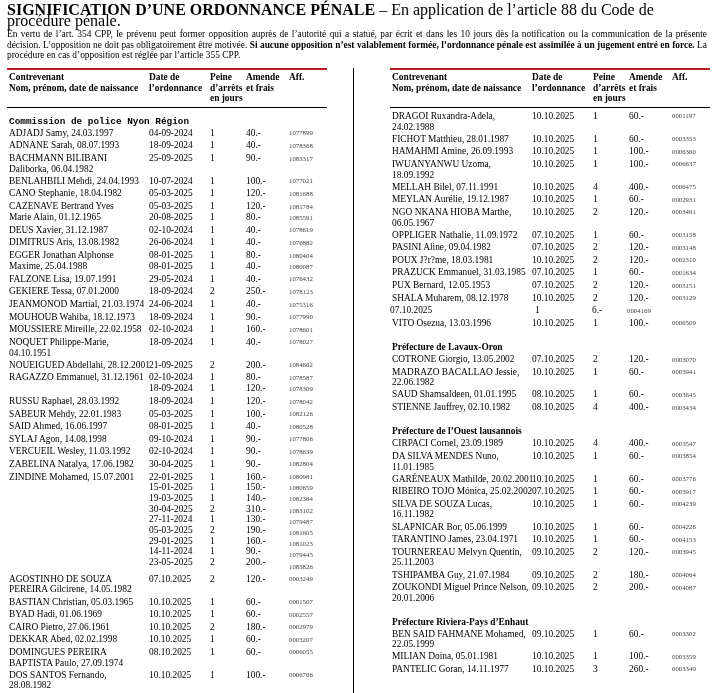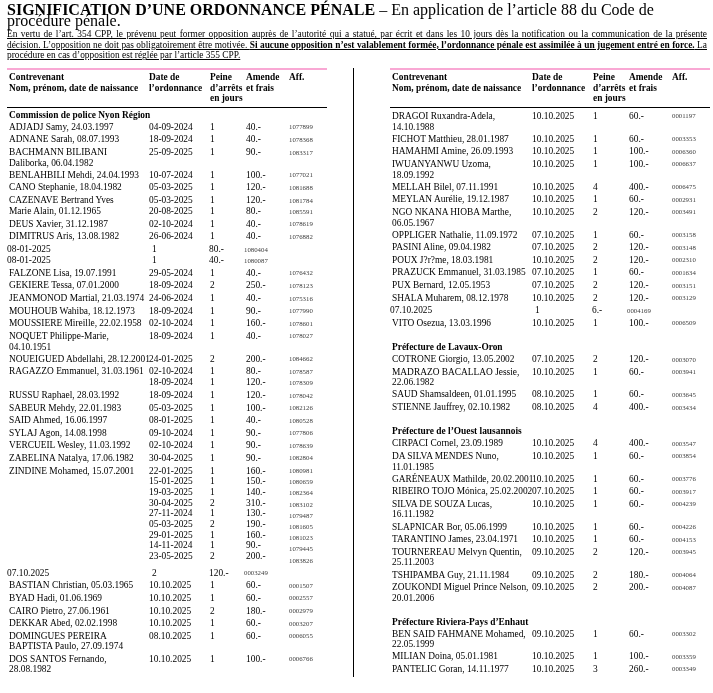--- a/index.html
+++ b/index.html
@@ -3,37 +3,37 @@
 <meta charset="utf-8">
 <style>
   html,body{margin:0;padding:0;}
   body{
     width:713px;height:693px;overflow:hidden;background:#fff;color:#000;
     font-family:"Liberation Serif", serif;
   }
   .page{padding:4px 6px 0 7px;}
   .doc-title-line{font-size:16px;line-height:11px;}
   .doc-title{font-weight:bold;}
-  .intro{font-size:9.4px;line-height:10.7px;text-align:justify;margin-top:3px;text-decoration:underline;}
+  .intro{font-size:9.4px;line-height:10.7px;text-align:justify;margin-top:3px;}
   .intro .bold{font-weight:bold;}
   .columns{display:flex;align-items:stretch;margin-top:7px;}
   .col{width:320px;flex:0 0 320px;}
   .divider{width:1px;flex:0 0 1px;background:#000;margin-left:26px;}
   .col-right{margin-left:36px;}
   .thead{
     display:grid;grid-template-columns:142px 58px 37px 45px 38px;
-    border-top:2px solid #f9a8d4;border-bottom:1.4px solid #000;
+    border-top:2px solid #b91c1c;border-bottom:1.4px solid #000;
     padding:2px 0 3px 0;font-weight:bold;font-size:9.4px;line-height:10.6px;
   }
   .th{white-space:pre-line;}
   .th-contrevenant{padding-left:2px;}
   .th-peine{padding-left:3px;}
   .th-amende{padding-left:2px;}
   .section-title{font-weight:bold;font-size:9.4px;line-height:11px;margin:13px 0 1px 2px;}
-  .thead + .section-title{margin-top:2px;}
+  .thead + .section-title{margin-top:8px;font-family:Liberation Mono, monospace;}
   .thead + .section-body{margin-top:3px;}
   .entry{
     display:grid;grid-template-columns:142px 58px 37px 45px 38px;
     margin-bottom:1.4px;font-size:9.4px;line-height:10.7px;
   }
   .cell{white-space:pre;}
   .cell.name{padding-left:2px;white-space:pre;}
   .cell.peine{padding-left:3px;}
   .cell.amende{padding-left:2px;}
   .cell.aff{font-size:6.8px;color:#3c3c3c;}
@@ -115,20 +115,22 @@
             <div class="cell aff"><div>1078619</div></div>
           </div>
           <div class="entry">
             <div class="cell name">DIMITRUS Aris, 13.08.1982</div>
             <div class="cell date"><div>26-06-2024</div></div>
             <div class="cell peine"><div>1</div></div>
             <div class="cell amende"><div>40.-</div></div>
             <div class="cell aff"><div>1076882</div></div>
           </div>
           <div class="entry">
+            <div class="cell name">EGGER Jonathan Alphonse
+Maxime, 25.04.1988</div>
             <div class="cell date"><div>08-01-2025</div><div>08-01-2025</div></div>
             <div class="cell peine"><div>1</div><div>1</div></div>
             <div class="cell amende"><div>80.-</div><div>40.-</div></div>
             <div class="cell aff"><div>1080404</div><div>1080087</div></div>
           </div>
           <div class="entry">
             <div class="cell name">FALZONE Lisa, 19.07.1991</div>
             <div class="cell date"><div>29-05-2024</div></div>
             <div class="cell peine"><div>1</div></div>
             <div class="cell amende"><div>40.-</div></div>
@@ -165,27 +167,27 @@
           <div class="entry">
             <div class="cell name">NOQUET Philippe-Marie,
 04.10.1951</div>
             <div class="cell date"><div>18-09-2024</div></div>
             <div class="cell peine"><div>1</div></div>
             <div class="cell amende"><div>40.-</div></div>
             <div class="cell aff"><div>1078027</div></div>
           </div>
           <div class="entry">
             <div class="cell name">NOUEIGUED Abdellahi, 28.12.2001</div>
-            <div class="cell date"><div>24-01-2025</div></div>
+            <div class="cell date"><div>21-09-2025</div></div>
             <div class="cell peine"><div>2</div></div>
             <div class="cell amende"><div>200.-</div></div>
             <div class="cell aff"><div>1084662</div></div>
           </div>
           <div class="entry">
-            <div class="cell name">RAGAZZO Emmanuel, 31.03.1961</div>
+            <div class="cell name">RAGAZZO Emmanuel, 31.12.1961</div>
             <div class="cell date"><div>02-10-2024</div><div>18-09-2024</div></div>
             <div class="cell peine"><div>1</div><div>1</div></div>
             <div class="cell amende"><div>80.-</div><div>120.-</div></div>
             <div class="cell aff"><div>1078587</div><div>1078309</div></div>
           </div>
           <div class="entry">
             <div class="cell name">RUSSU Raphael, 28.03.1992</div>
             <div class="cell date"><div>18-09-2024</div></div>
             <div class="cell peine"><div>1</div></div>
             <div class="cell amende"><div>120.-</div></div>
@@ -229,20 +231,22 @@
           <div class="entry">
             <div class="cell name">ZINDINE Mohamed, 15.07.2001</div>
             <div class="cell date"><div>22-01-2025</div><div>15-01-2025</div><div>19-03-2025</div><div>30-04-2025</div><div>27-11-2024</div><div>05-03-2025</div><div>29-01-2025</div><div>14-11-2024</div><div>23-05-2025</div></div>
             <div class="cell peine"><div>1</div><div>1</div><div>1</div><div>2</div><div>1</div><div>2</div><div>1</div><div>1</div><div>2</div></div>
             <div class="cell amende"><div>160.-</div><div>150.-</div><div>140.-</div><div>310.-</div><div>130.-</div><div>190.-</div><div>160.-</div><div>90.-</div><div>200.-</div></div>
             <div class="cell aff"><div>1080981</div><div>1080659</div><div>1082364</div><div>1083102</div><div>1079487</div><div>1081605</div><div>1081023</div><div>1079445</div><div>1083826</div></div>
           </div>
         </div>
         <div class="section-body">
           <div class="entry">
+            <div class="cell name">AGOSTINHO DE SOUZA
+PEREIRA Gilcirene, 14.05.1982</div>
             <div class="cell date"><div>07.10.2025</div></div>
             <div class="cell peine"><div>2</div></div>
             <div class="cell amende"><div>120.-</div></div>
             <div class="cell aff"><div>0003249</div></div>
           </div>
           <div class="entry">
             <div class="cell name">BASTIAN Christian, 05.03.1965</div>
             <div class="cell date"><div>10.10.2025</div></div>
             <div class="cell peine"><div>1</div></div>
             <div class="cell amende"><div>60.-</div></div>
@@ -297,21 +301,21 @@
           <div class="th th-peine">Peine
 d’arrêts
 en jours</div>
           <div class="th th-amende">Amende
 et frais</div>
           <div class="th th-aff">Aff.</div>
         </div>
         <div class="section-body">
           <div class="entry">
             <div class="cell name">DRAGOI Ruxandra-Adela,
-14.10.1988</div>
+24.02.1988</div>
             <div class="cell date"><div>10.10.2025</div></div>
             <div class="cell peine"><div>1</div></div>
             <div class="cell amende"><div>60.-</div></div>
             <div class="cell aff"><div>0001197</div></div>
           </div>
           <div class="entry">
             <div class="cell name">FICHOT Matthieu, 28.01.1987</div>
             <div class="cell date"><div>10.10.2025</div></div>
             <div class="cell peine"><div>1</div></div>
             <div class="cell amende"><div>60.-</div></div>
@@ -497,21 +501,21 @@
           </div>
           <div class="entry">
             <div class="cell name">TOURNEREAU Melvyn Quentin,
 25.11.2003</div>
             <div class="cell date"><div>09.10.2025</div></div>
             <div class="cell peine"><div>2</div></div>
             <div class="cell amende"><div>120.-</div></div>
             <div class="cell aff"><div>0003945</div></div>
           </div>
           <div class="entry">
-            <div class="cell name">TSHIPAMBA Guy, 21.11.1984</div>
+            <div class="cell name">TSHIPAMBA Guy, 21.07.1984</div>
             <div class="cell date"><div>09.10.2025</div></div>
             <div class="cell peine"><div>2</div></div>
             <div class="cell amende"><div>180.-</div></div>
             <div class="cell aff"><div>0004064</div></div>
           </div>
           <div class="entry">
             <div class="cell name">ZOUKONDI Miguel Prince Nelson,
 20.01.2006</div>
             <div class="cell date"><div>09.10.2025</div></div>
             <div class="cell peine"><div>2</div></div>

